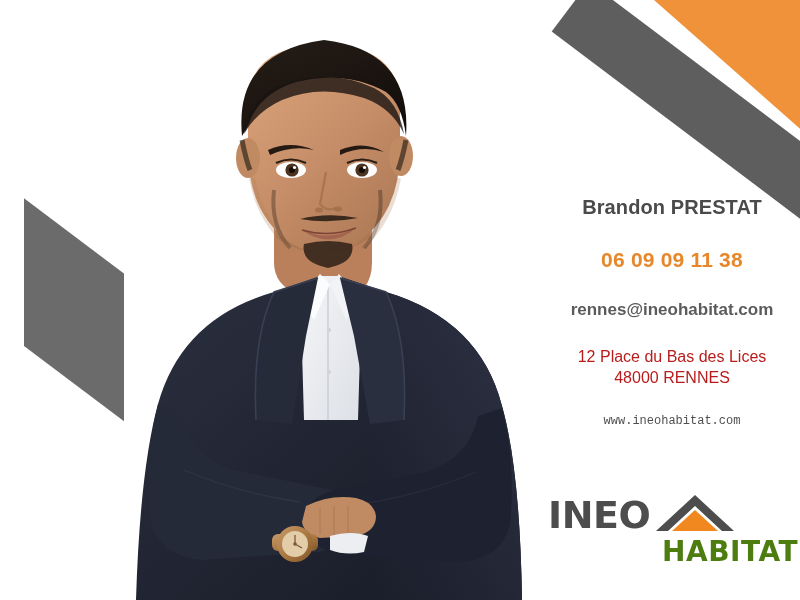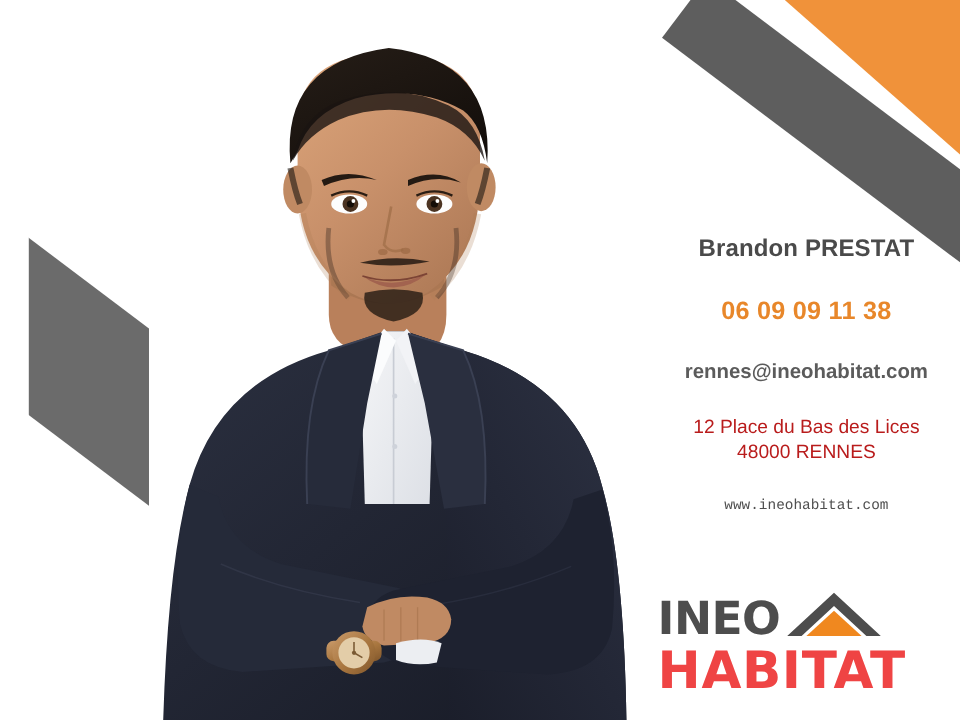--- a/index.html
+++ b/index.html
@@ -165,26 +165,27 @@
     line-height: 0.92;
   }
 
   #logo-roof {
     margin-left: 4px;
     margin-bottom: -1px;
   }
 
   #logo-habitat {
     font-family: "DejaVu Sans", sans-serif;
-    font-size: 43px;
-    font-weight: bold;
-    color: #ef4444;
+    font-size: 28px;
+    font-weight: bold;
+    color: #4d7c0f;
     letter-spacing: 0.5px;
     line-height: 1.0;
     margin-top: 2px;
+    text-align: right;
   }
 </style>
 </head>
 <body>
 
 <div id="card">
 
   <div class="stripe stripe-tl-gray"></div>
   <div class="stripe stripe-bl-orange"></div>
   <div class="stripe stripe-tr-orange"></div>

